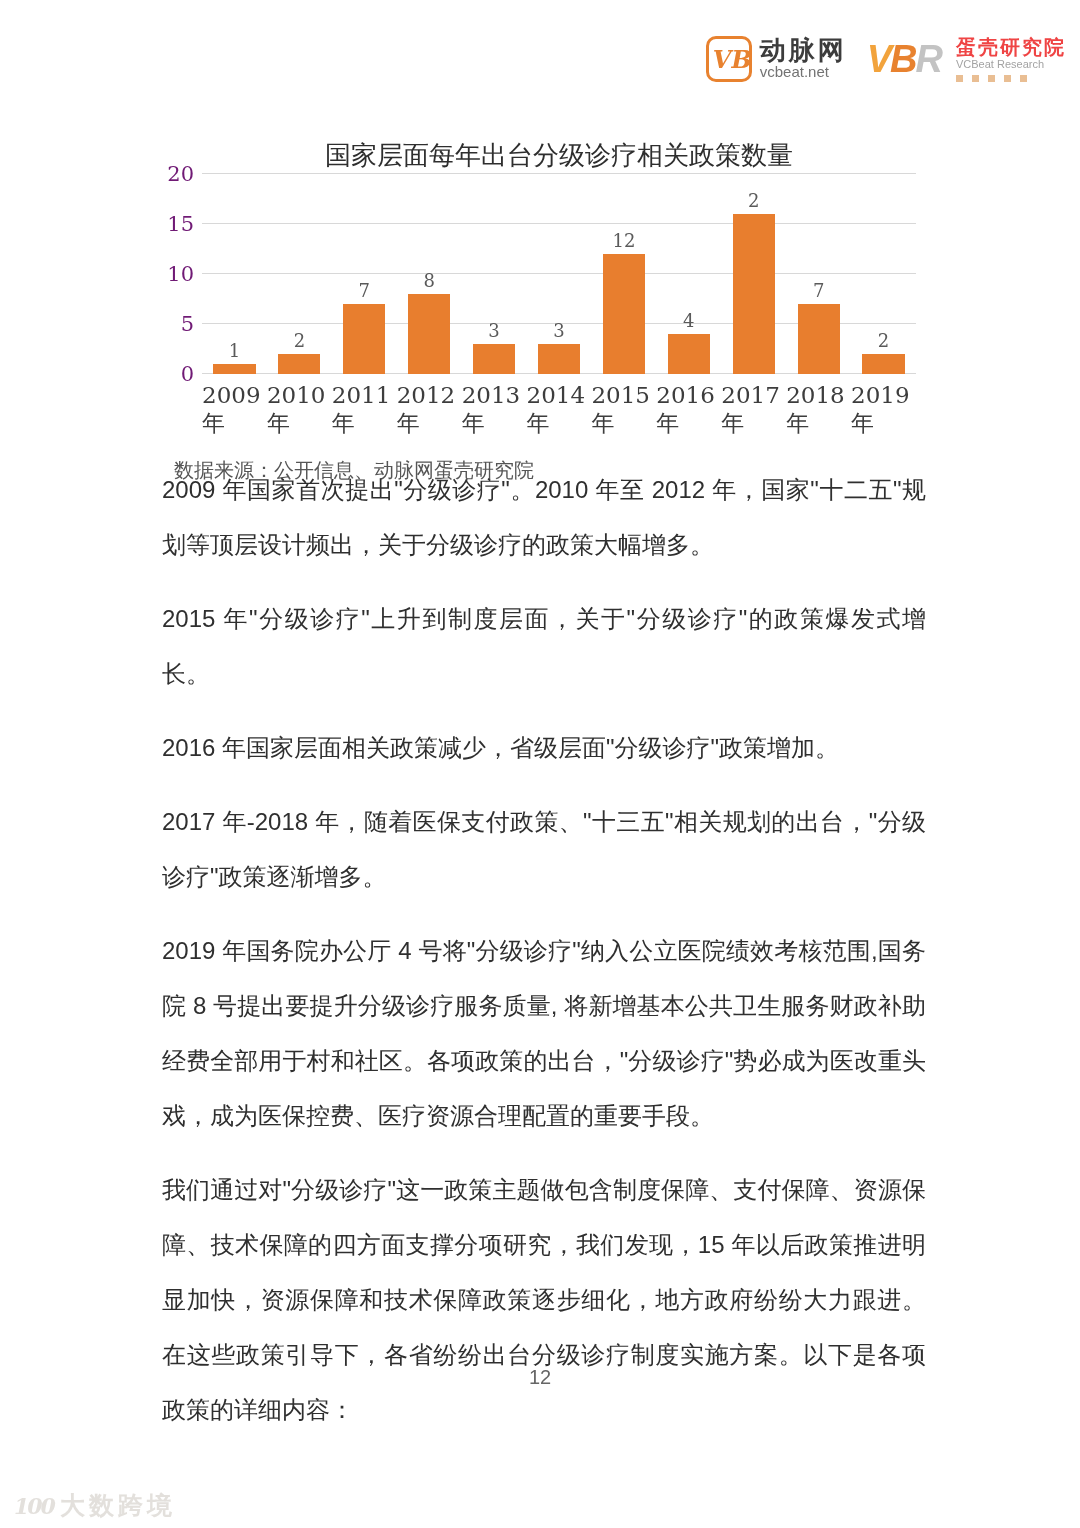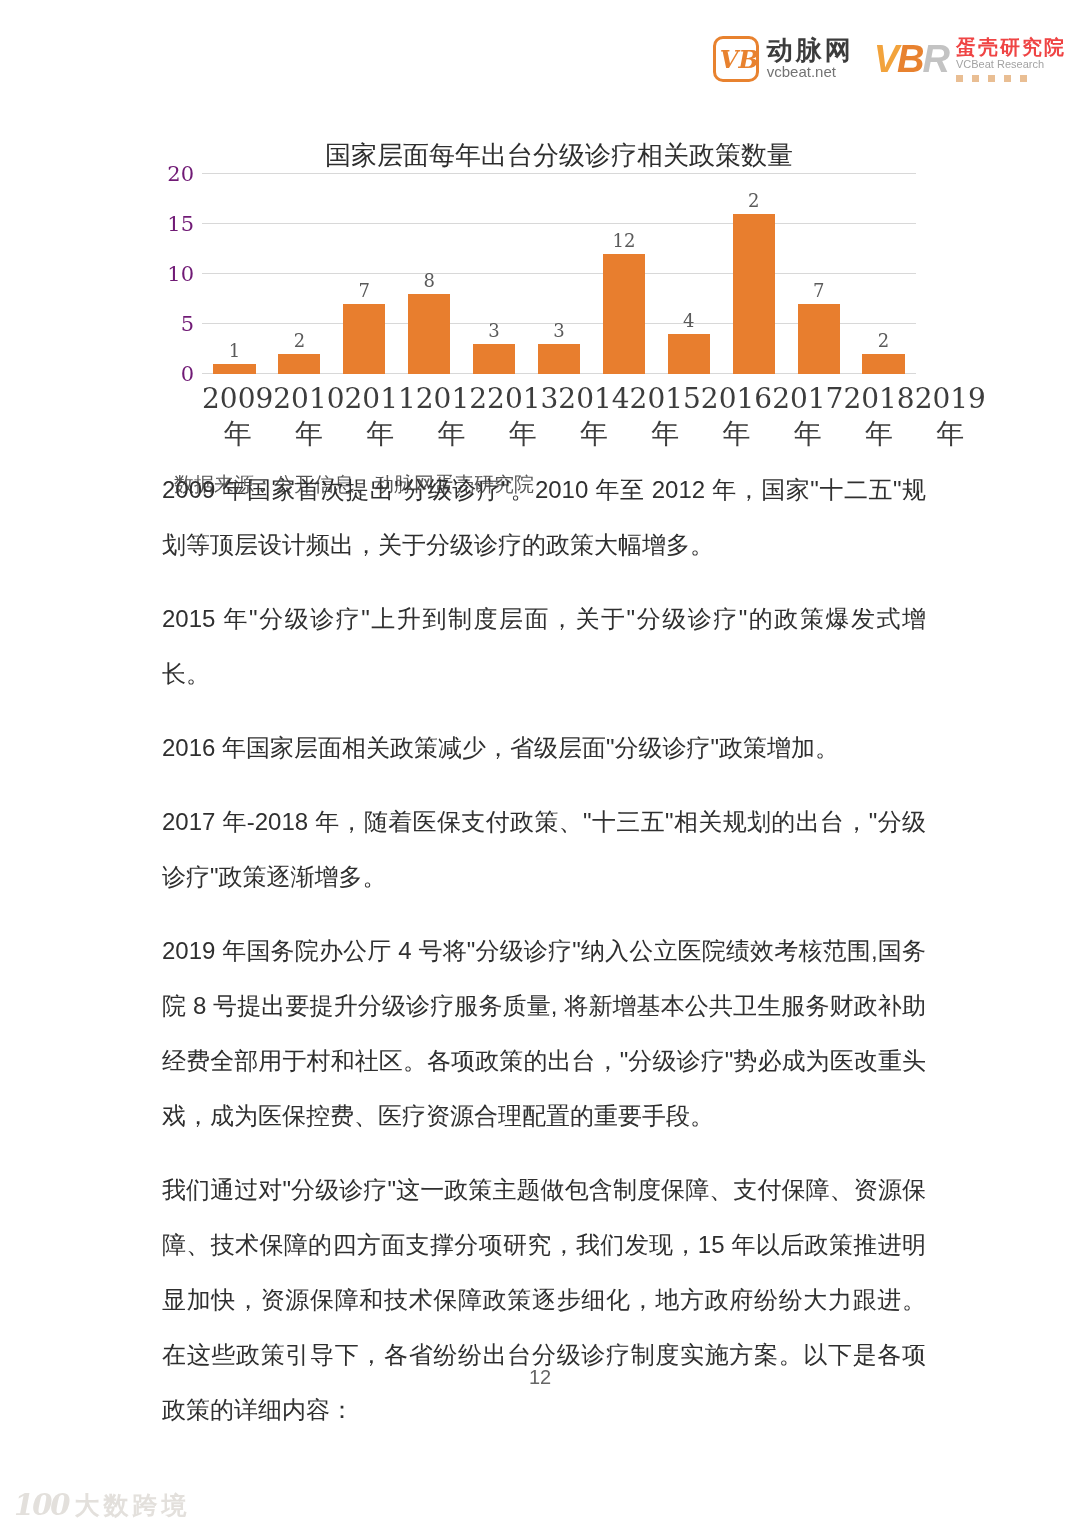--- a/index.html
+++ b/index.html
@@ -9,21 +9,21 @@
 
   
   .header { position:absolute; top:36px; right:14px; display:flex; gap:20px; align-items:center; }
   .vcbeat { display:flex; align-items:center; gap:8px; }
   .vb-mark { width:46px; height:46px; border:3px solid #E8822F; border-radius:10px;
              display:flex; align-items:center; justify-content:center;
              font-family:"DejaVu Serif","Liberation Serif",serif;
              font-weight:bold; font-style:italic; font-size:24px; color:#E8822F;padding-left:7px; }
   .vb-name { font-size:26px; font-weight:bold; color:#3c3c3c; letter-spacing:3px; line-height:26px; }
   .vb-domain { font-size:15px; font-weight:normal; color:#737373; line-height:18px; }
-  .vbr { display:flex; align-items:center; gap:8px; }
+  .vbr { display:flex; align-items:center; gap:15px; }
   .vbr-letters { font-size:38px; font-weight:bold; font-style:italic; line-height:38px; letter-spacing:-2px; }
   .vbr-v { color:#F2A33C; }
   .vbr-b { color:#E8822F; }
   .vbr-r { color:#c3c3c3; }
   .vbr-name { font-size:20px; font-weight:bold; color:#ef4444; letter-spacing:2px; line-height:22px; }
   .vbr-sub { font-size:11px; color:#a3a3a3; line-height:13px; }
   .vbr-tagline { margin-top:4px; display:flex; gap:9px; }
   .vbr-tagline i { width:7px; height:7px; background:#e0a265; opacity:.7; display:block; }
 
   
@@ -34,36 +34,36 @@
   .gridline { position:absolute; left:0; right:0; height:1px; background:#d8d8d8; }
   .ylabel { position:absolute; left:-48px; width:40px; text-align:right;
             font-family:"DejaVu Serif","Liberation Serif",serif;
             font-size:21px; color:#701a75; line-height:22px; }
   .bars { position:absolute; inset:0; display:flex; align-items:flex-end; }
   .bar-col { flex:1; display:flex; flex-direction:column; align-items:center; justify-content:flex-end; }
   .bar-value { font-family:"DejaVu Serif","Liberation Serif",serif;
                font-size:18px; color:#5a5a5a; margin-bottom:3px; line-height:20px; }
   .bar { width:65%; background:#E87E2E; }
   .x-labels { display:flex; margin-left:38px; margin-top:8px; }
-  .x-labels span { flex:1; text-align:center;
+  .x-labels span { flex:1; 
                    font-family:"DejaVu Serif","Liberation Serif",serif;
-                   font-size:28px; color:#3d3d3d; }
+                   font-size:23px; color:#3d3d3d; }
   .chart-source { margin:18px 0 0 10px; font-size:20px; color:#555; }
 
   
   .body-text { position:absolute; top:462px; left:162px; width:764px; }
   .body-text p { font-size:24px; line-height:55px; color:#2f2f2f;
                  text-align:justify; margin:0 0 19px 0; }
 
   
   .page-number { position:absolute; top:1366px; left:0; width:100%;
                  text-align:center; font-size:20px; color:#666; }
   .watermark { position:absolute; left:14px; bottom:6px; display:flex; align-items:center; gap:6px;
                color:#e3e0dc; }
-  .wm-logo { font-size:29px; font-weight:bold; font-style:italic; letter-spacing:-2px;
+  .wm-logo { font-size:22px; font-weight:bold; font-style:italic; letter-spacing:-2px;
              font-family:"DejaVu Serif","Liberation Serif",serif; }
   .wm-text { font-size:25px; font-weight:bold; letter-spacing:4px; }
 </style>
 </head>
 <body>
 
 <div class="header">
   <div class="vcbeat">
     <div class="vb-mark">
       <span>VB</span>

